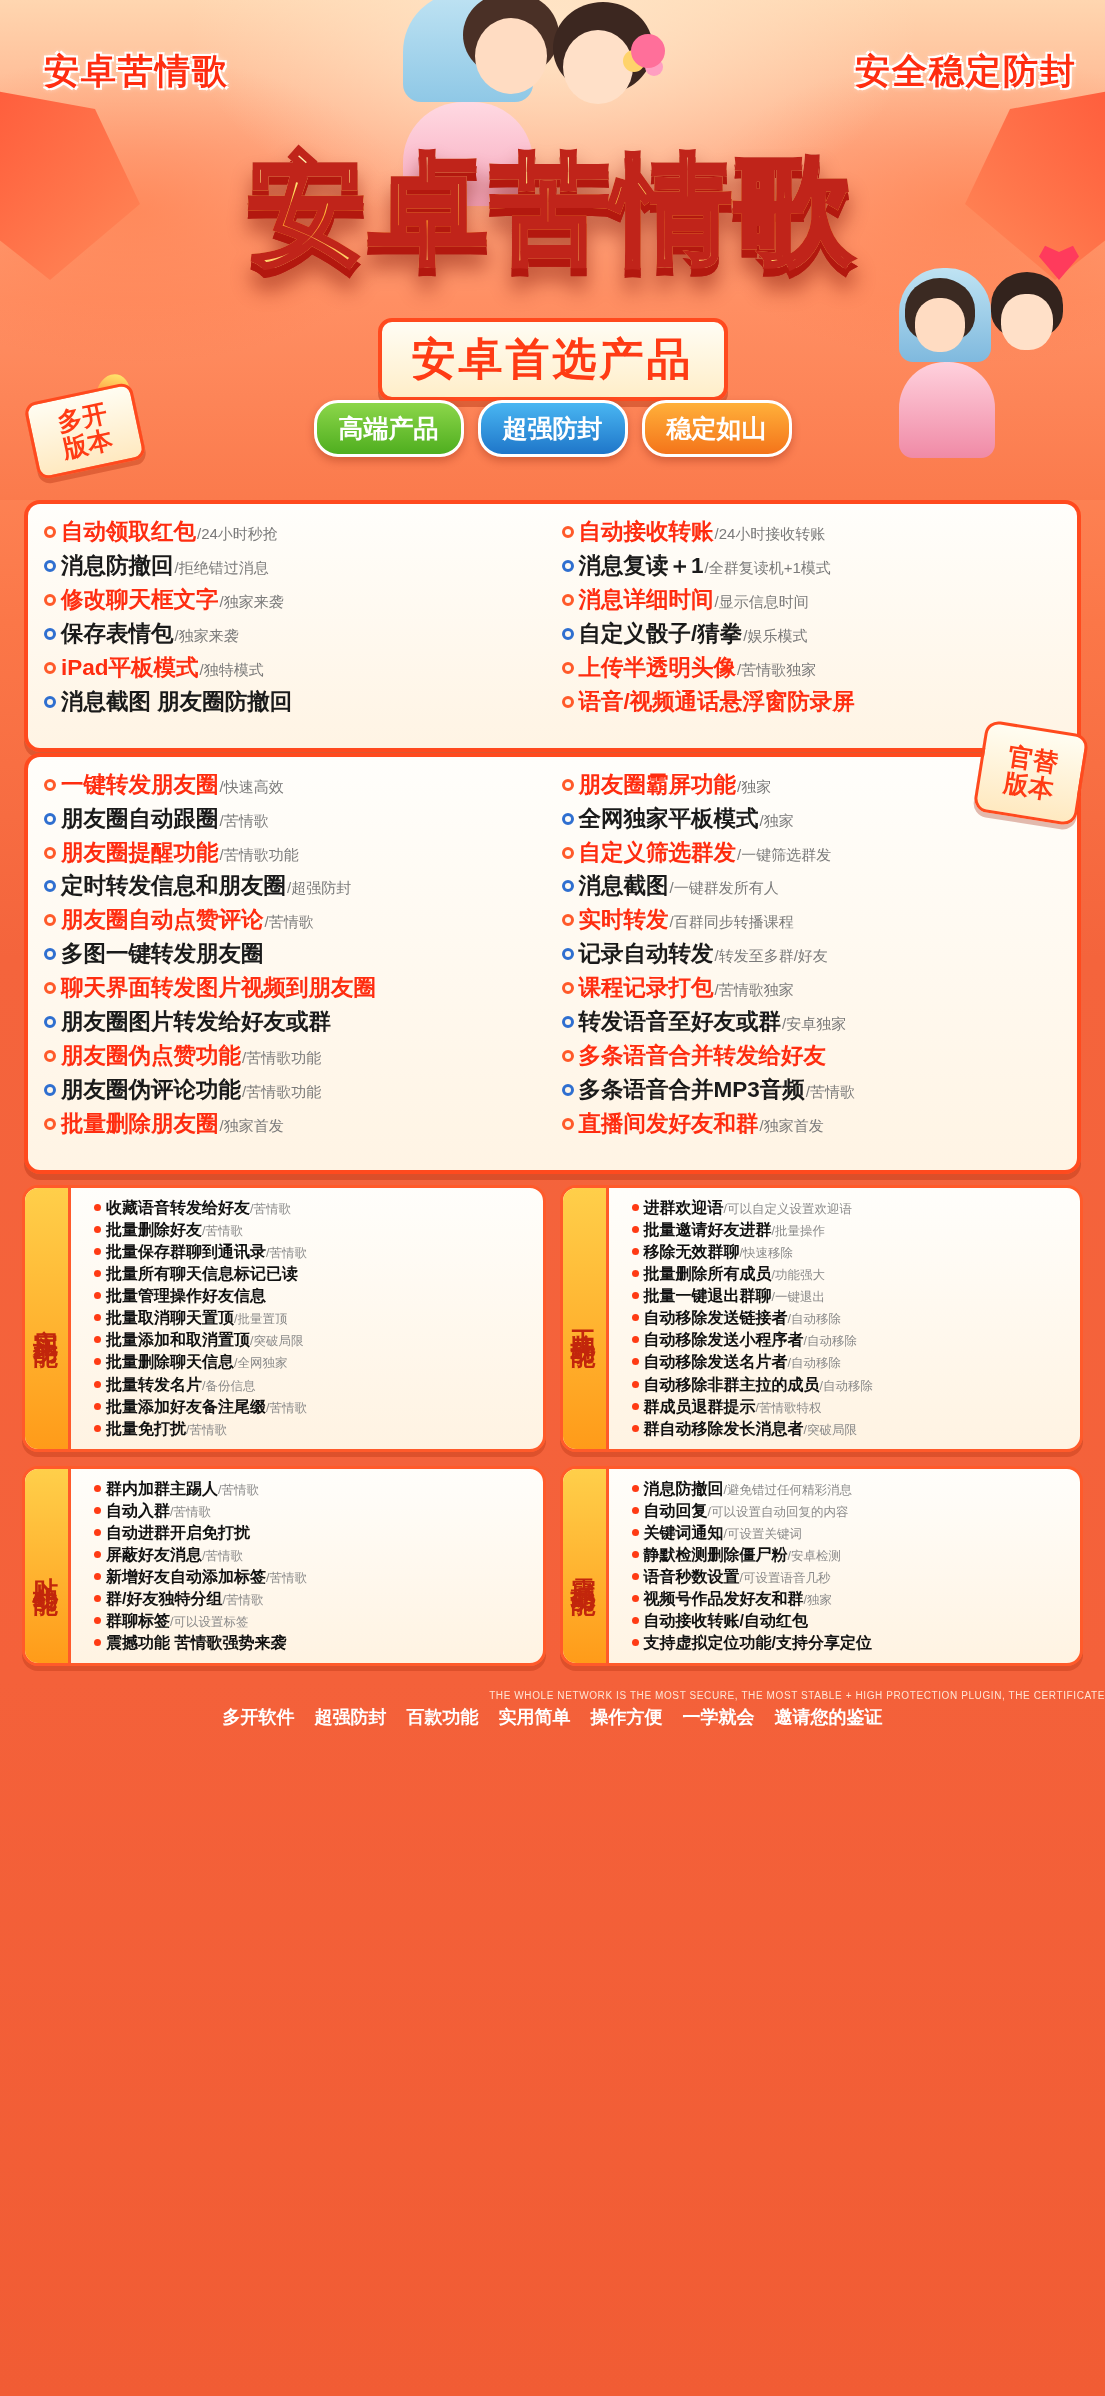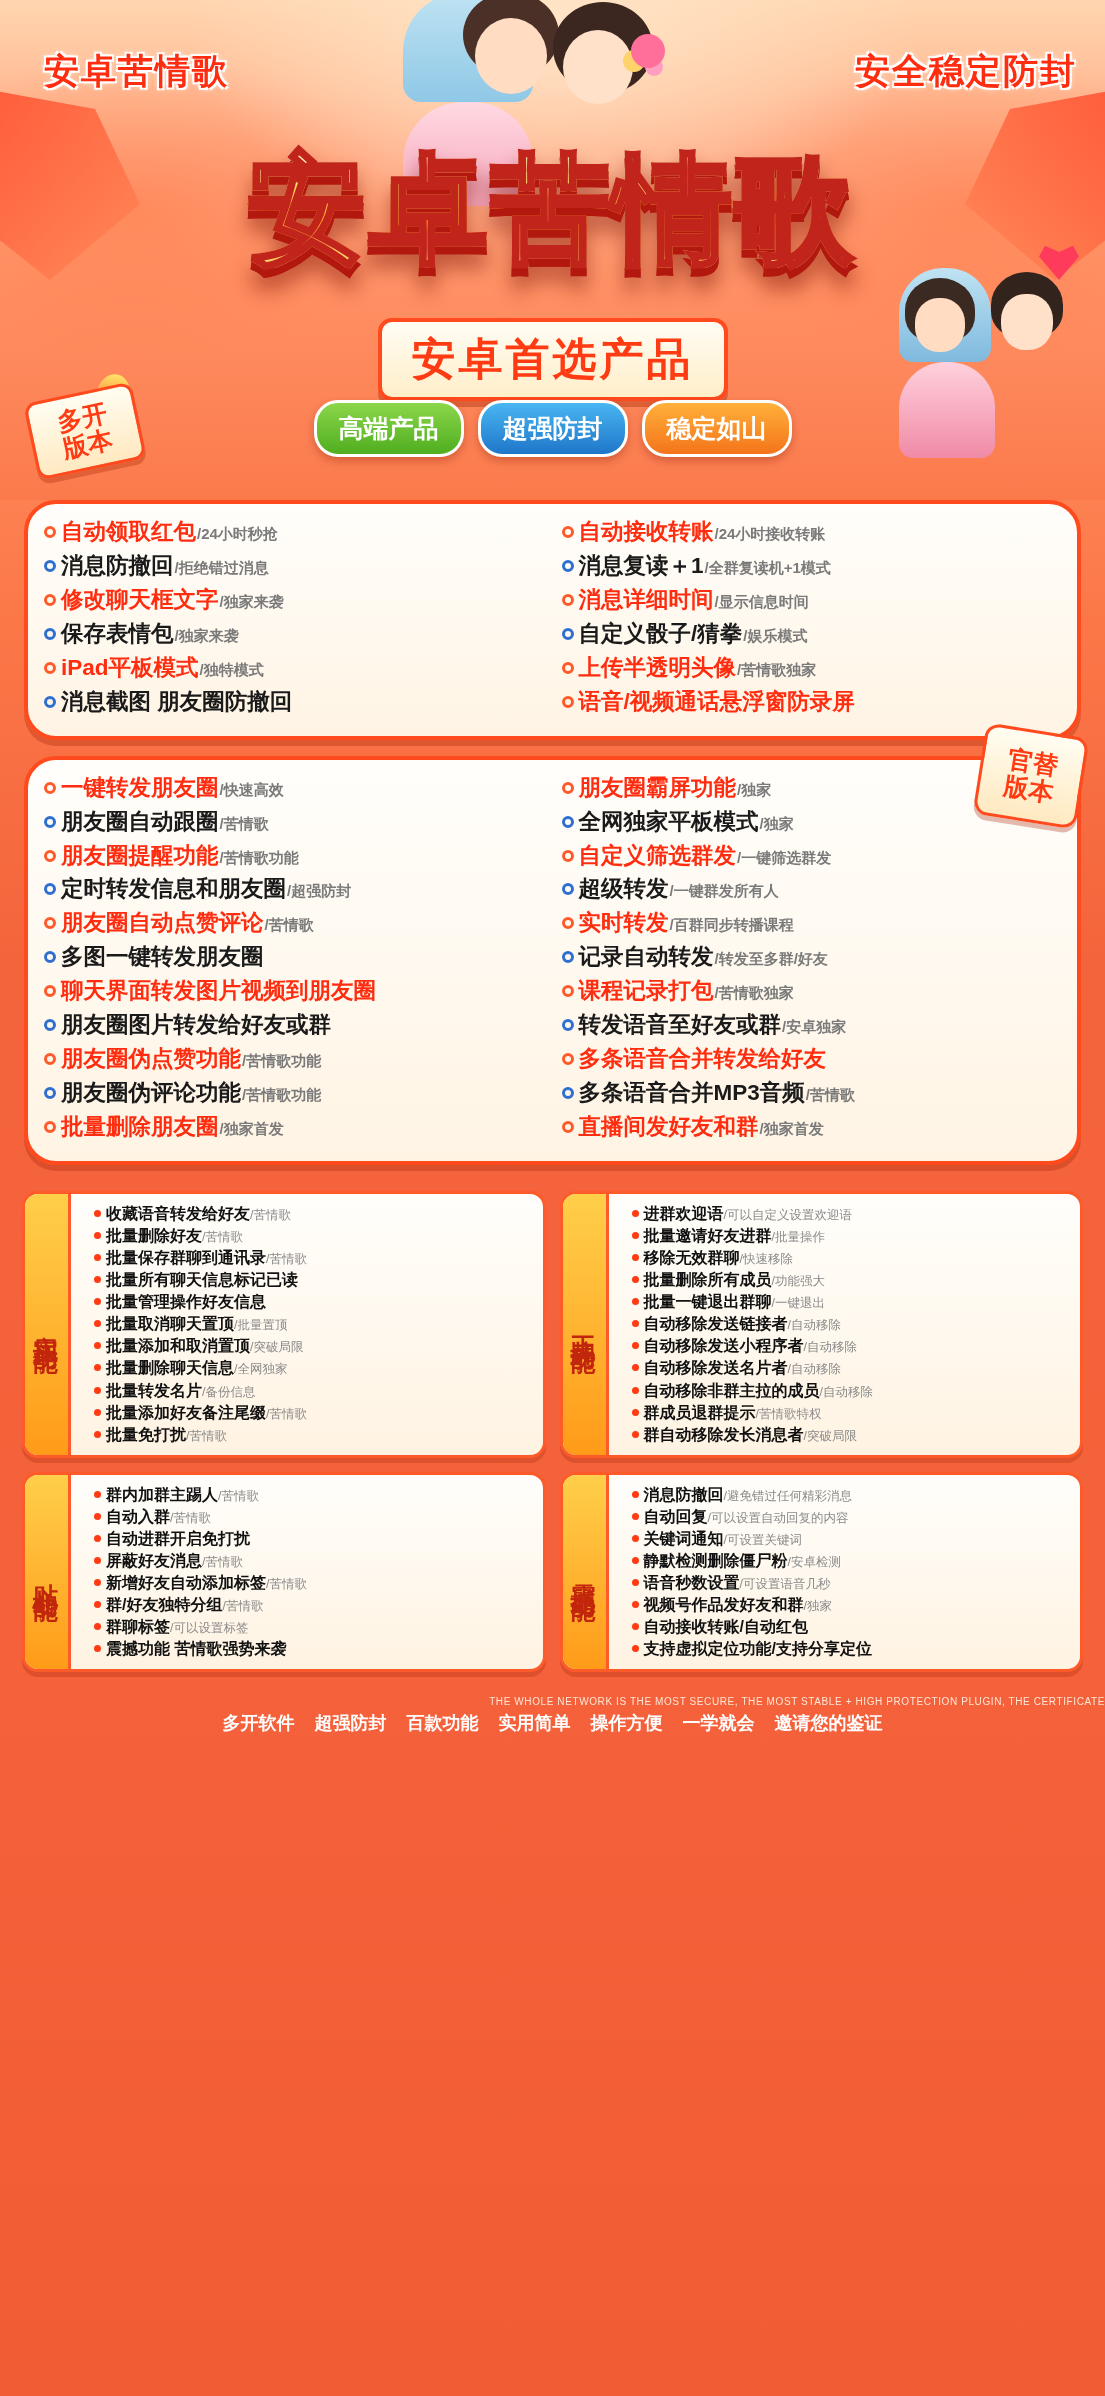--- a/index.html
+++ b/index.html
@@ -74,31 +74,31 @@
   .g1h{left:6px;top:10px;width:70px;height:64px;background:#3b2a22;border-radius:50% 50% 40% 40%;}
   .g1f{left:16px;top:30px;width:50px;height:54px;background:#ffdcc2;border-radius:46%;}
   .g1b{left:0px;top:76px;width:92px;height:94px;background:linear-gradient(180deg,#bfe3f3,#7fb9de);border-radius:44px 44px 14px 14px;}
   .g2h{left:92px;top:4px;width:72px;height:66px;background:#33231d;border-radius:50% 50% 40% 40%;}
   .g2f{left:102px;top:26px;width:52px;height:56px;background:#ffe0c8;border-radius:46%;}
   .g2b{left:86px;top:74px;width:96px;height:96px;background:linear-gradient(180deg,#ffd1dd,#f08aa6);border-radius:46px 46px 14px 14px;}
   .heart{position:absolute;right:26px;top:244px;width:40px;height:36px;background:#ff3b5c;
     clip-path:polygon(50% 100%,0 35%,15% 5%,50% 22%,85% 5%,100% 35%);}
 
   
-  .panel{position:relative;margin:0 24px 16px;background:linear-gradient(180deg,#fffefb,#fff4e4);
-    border:4px solid #ff4a1e;border-radius:32px;padding:12px 16px 18px;
+  .panel{position:relative;margin:0 24px 1px;background:linear-gradient(180deg,#fffefb,#fff4e4);
+    border:4px solid #ff4a1e;border-radius:16px;padding:12px 16px 30px;
     box-shadow:0 6px 0 rgba(150,30,0,.28);}
   .panel-grid{display:grid;grid-template-columns:1fr 1fr;column-gap:18px;row-gap:2px;}
   .feat{display:flex;align-items:baseline;white-space:nowrap;line-height:1.42;}
   .dot{display:inline-block;width:12px;height:12px;border-radius:50%;border:3px solid #ff5a2a;margin-right:5px;flex:none;position:relative;top:-1px;}
   .dot.blue{border-color:#2f6fd0;}
   .ft{font-size:22.5px;font-weight:bold;letter-spacing:0px;}
   .ft.red{color:#ff2d10;}
   .ft.dark{color:#1a1a1a;}
-  .fs{font-size:15px;color:#7a7a7a;font-weight:bold;margin-left:1px;}
+  .fs{font-size:15px;color:#7a7a7a;font-weight:normal;margin-left:1px;}
 
   .official{position:absolute;right:-6px;top:-30px;width:104px;height:92px;
     background:linear-gradient(180deg,#fffdf2,#ffe9c0);border:3px solid #ff4a1e;border-radius:14px;
     transform:rotate(9deg);display:flex;flex-direction:column;align-items:center;justify-content:center;
     box-shadow:0 5px 0 rgba(160,30,0,.3);z-index:5;}
   .official span{font-size:25px;font-weight:bold;color:#ff3b14;line-height:1.1;}
 
   
   .bottom{padding:10px 22px 0;}
   .brow{display:grid;grid-template-columns:1fr 1fr;gap:14px;margin-bottom:14px;}
@@ -271,21 +271,21 @@
           <span class="ft red">自定义筛选群发</span>
           <span class="fs">/一键筛选群发</span>
         </div>
         <div class="feat">
           <span class="dot blue"></span>
           <span class="ft dark">定时转发信息和朋友圈</span>
           <span class="fs">/超强防封</span>
         </div>
         <div class="feat">
           <span class="dot blue"></span>
-          <span class="ft dark">超级转发</span>
+          <span class="ft dark">消息截图</span>
           <span class="fs">/一键群发所有人</span>
         </div>
         <div class="feat">
           <span class="dot"></span>
           <span class="ft red">朋友圈自动点赞评论</span>
           <span class="fs">/苦情歌</span>
         </div>
         <div class="feat">
           <span class="dot"></span>
           <span class="ft red">实时转发</span>

